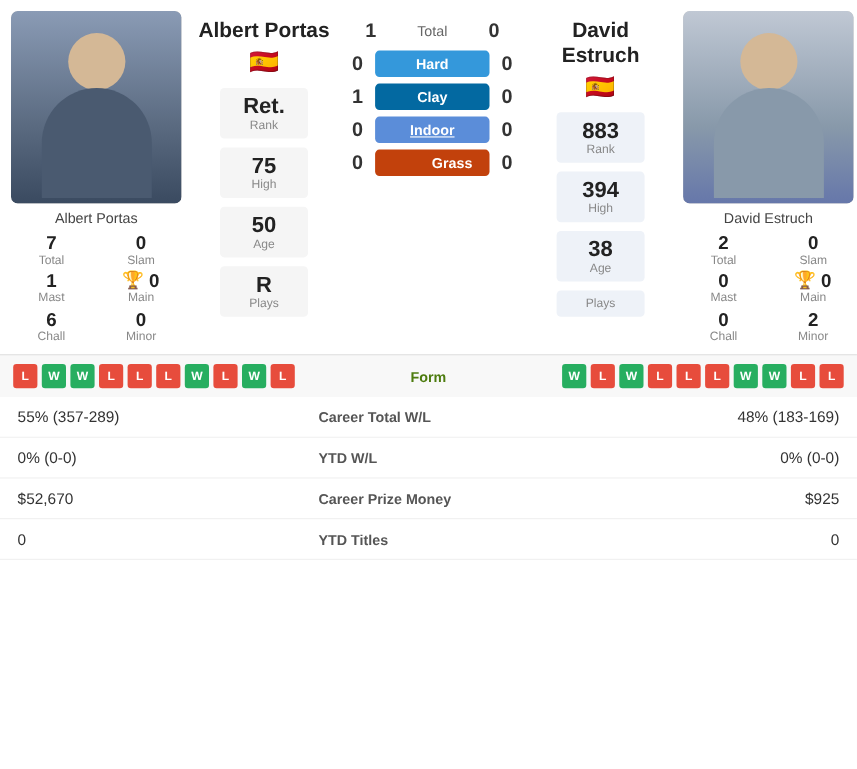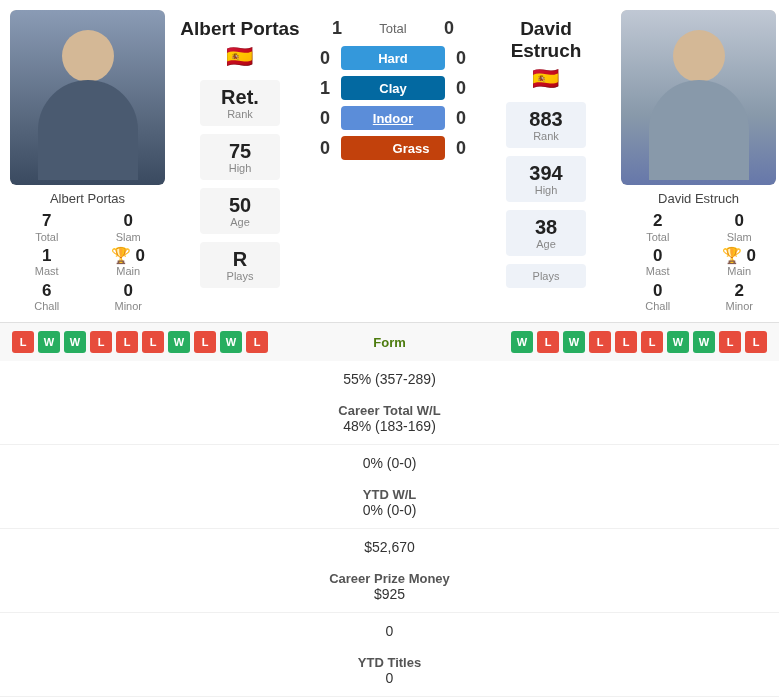--- a/index.html
+++ b/index.html
@@ -258,38 +258,35 @@
     }
     .fb-w { background: #27ae60; }
     .fb-l { background: #e74c3c; }
 
     
     .stats-rows {
       background: #fff;
     }
     .stat-row {
       display: flex;
-      flex-direction: column;
       align-items: center;
       border-bottom: 1px solid #f0f0f0;
       padding: 10px 16px;
     }
     .stat-row-left {
       flex: 1;
       text-align: left;
       font-size: 14px;
       color: #333;
     }
     .stat-row-center {
       width: 200px;
-      text-align: center;
       font-size: 13px;
       font-weight: bold;
       color: #555;
-      margin-top: 16px;
     }
     .stat-row-right {
       flex: 1;
       text-align: right;
       font-size: 14px;
       color: #333;
     }
   </style>
 </head>
 <body>

